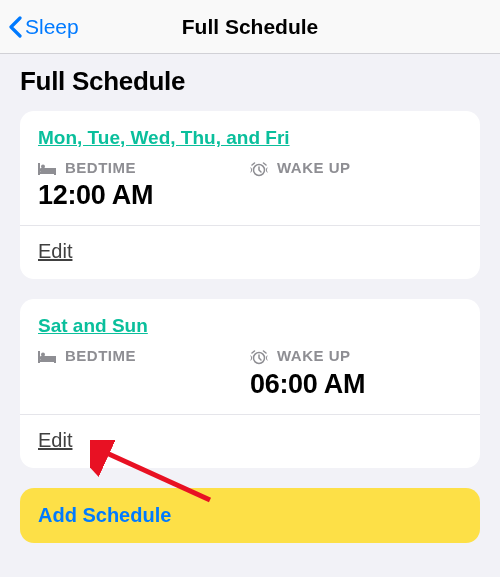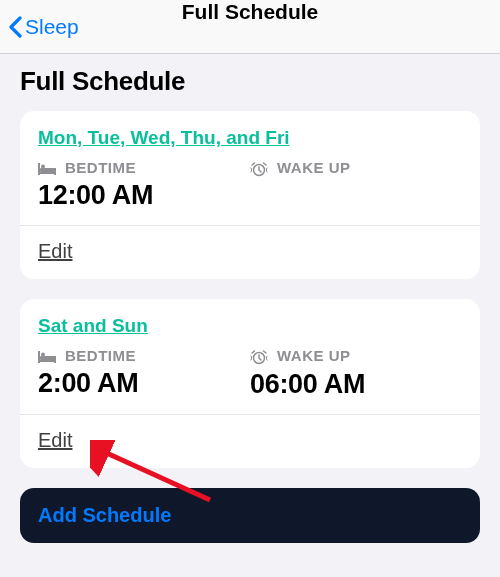--- a/index.html
+++ b/index.html
@@ -10,20 +10,21 @@
     }
     body {
       width: 500px;
       height: 577px;
       background: #f2f2f7;
       position: relative;
       overflow: hidden;
     }
     .nav-bar {
       display: flex;
+      align-items: center;
       height: 54px;
       background: #f9f9f9;
       border-bottom: 1px solid #d1d1d6;
       padding: 0 8px;
       position: relative;
     }
     .back-button {
       display: flex;
       align-items: center;
       color: #007aff;
@@ -95,21 +96,21 @@
       margin: 0 -18px 14px -18px;
     }
     .edit-link {
       color: #404040;
       font-size: 20px;
       font-weight: 400;
       cursor: pointer;
       text-decoration: underline;
     }
     .add-card {
-      background: #0f172a;
+      background: #fde047;
       border-radius: 14px;
       padding: 16px 18px;
     }
     .add-link {
       color: #007aff;
       font-size: 20px;
       font-weight: 600;
       cursor: pointer;
     }
     .icon-svg {
@@ -188,21 +189,20 @@
             <svg class="icon-svg" width="18" height="12" viewBox="0 0 18 12" fill="#8e8e93">
               <rect x="0" y="0" width="2" height="12"></rect>
               <rect x="0" y="9" width="18" height="2"></rect>
               <rect x="16" y="5" width="2" height="7"></rect>
               <rect x="2" y="5" width="16" height="4" rx="1"></rect>
               <circle cx="5" cy="3.5" r="2"></circle>
             </svg>
           </span>
           <span>BEDTIME</span>
         </div>
-        <div class="time-value">2:00 AM</div>
       </div>
       <div class="time-col">
         <div class="time-header">
           <span>
             <svg class="icon-svg" width="18" height="15" viewBox="0 0 18 15" fill="none" stroke="#8e8e93" stroke-width="1.5">
               <circle cx="9" cy="8" r="5.5"></circle>
               <path d="M9 5 L9 8 L11 10" stroke-linecap="round"></path>
               <path d="M2 3 L4.5 1" stroke-linecap="round"></path>
               <path d="M16 3 L13.5 1" stroke-linecap="round"></path>
               <path d="M0.5 6 C0.5 6 1.5 5 1.5 8 C1.5 11 0.5 10 0.5 10" stroke-width="1"></path>

